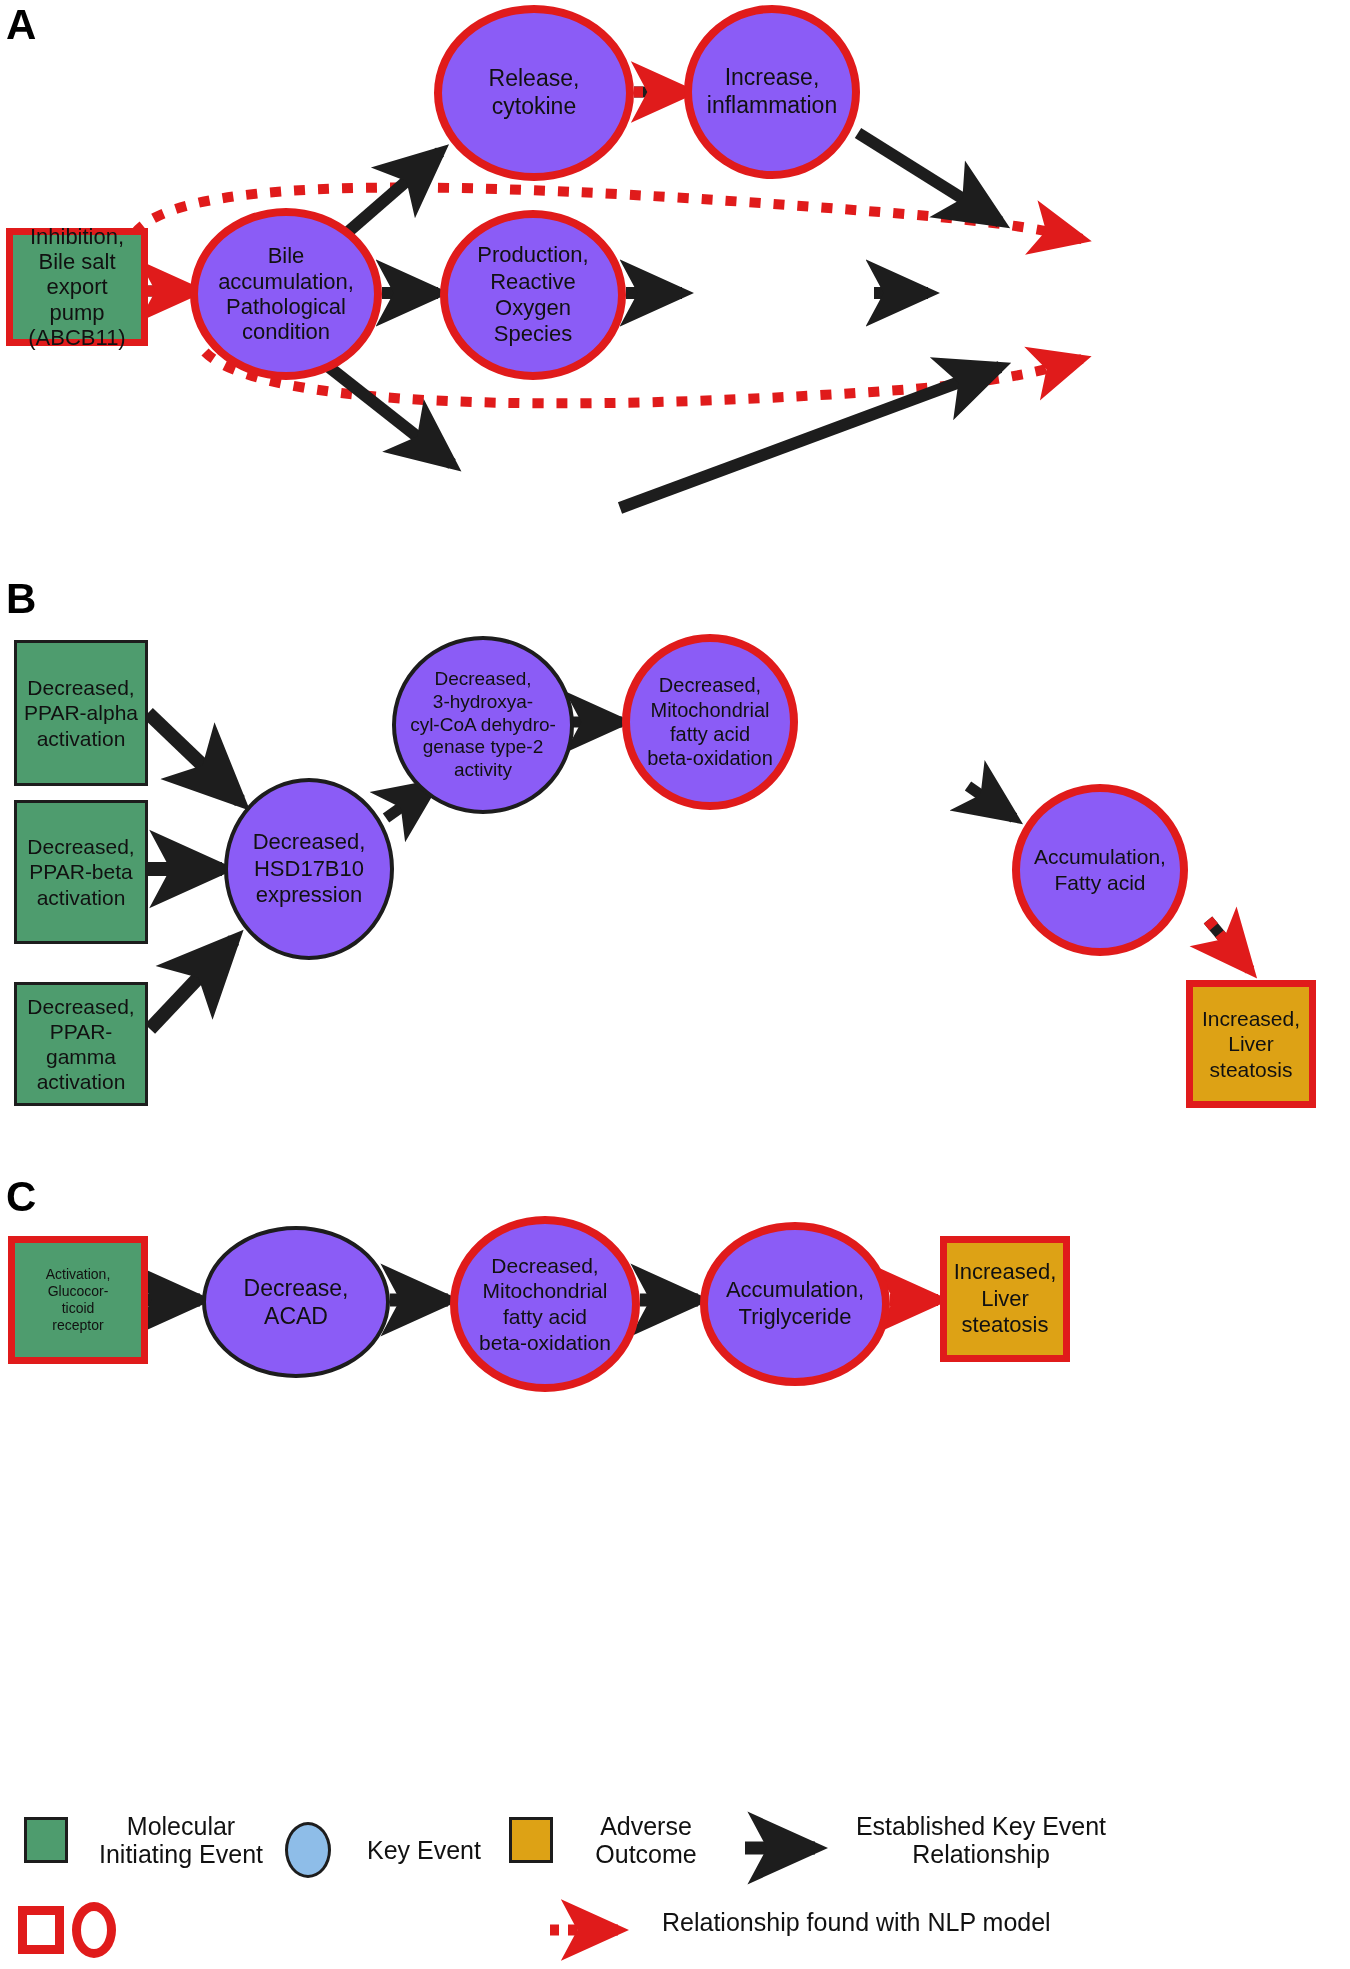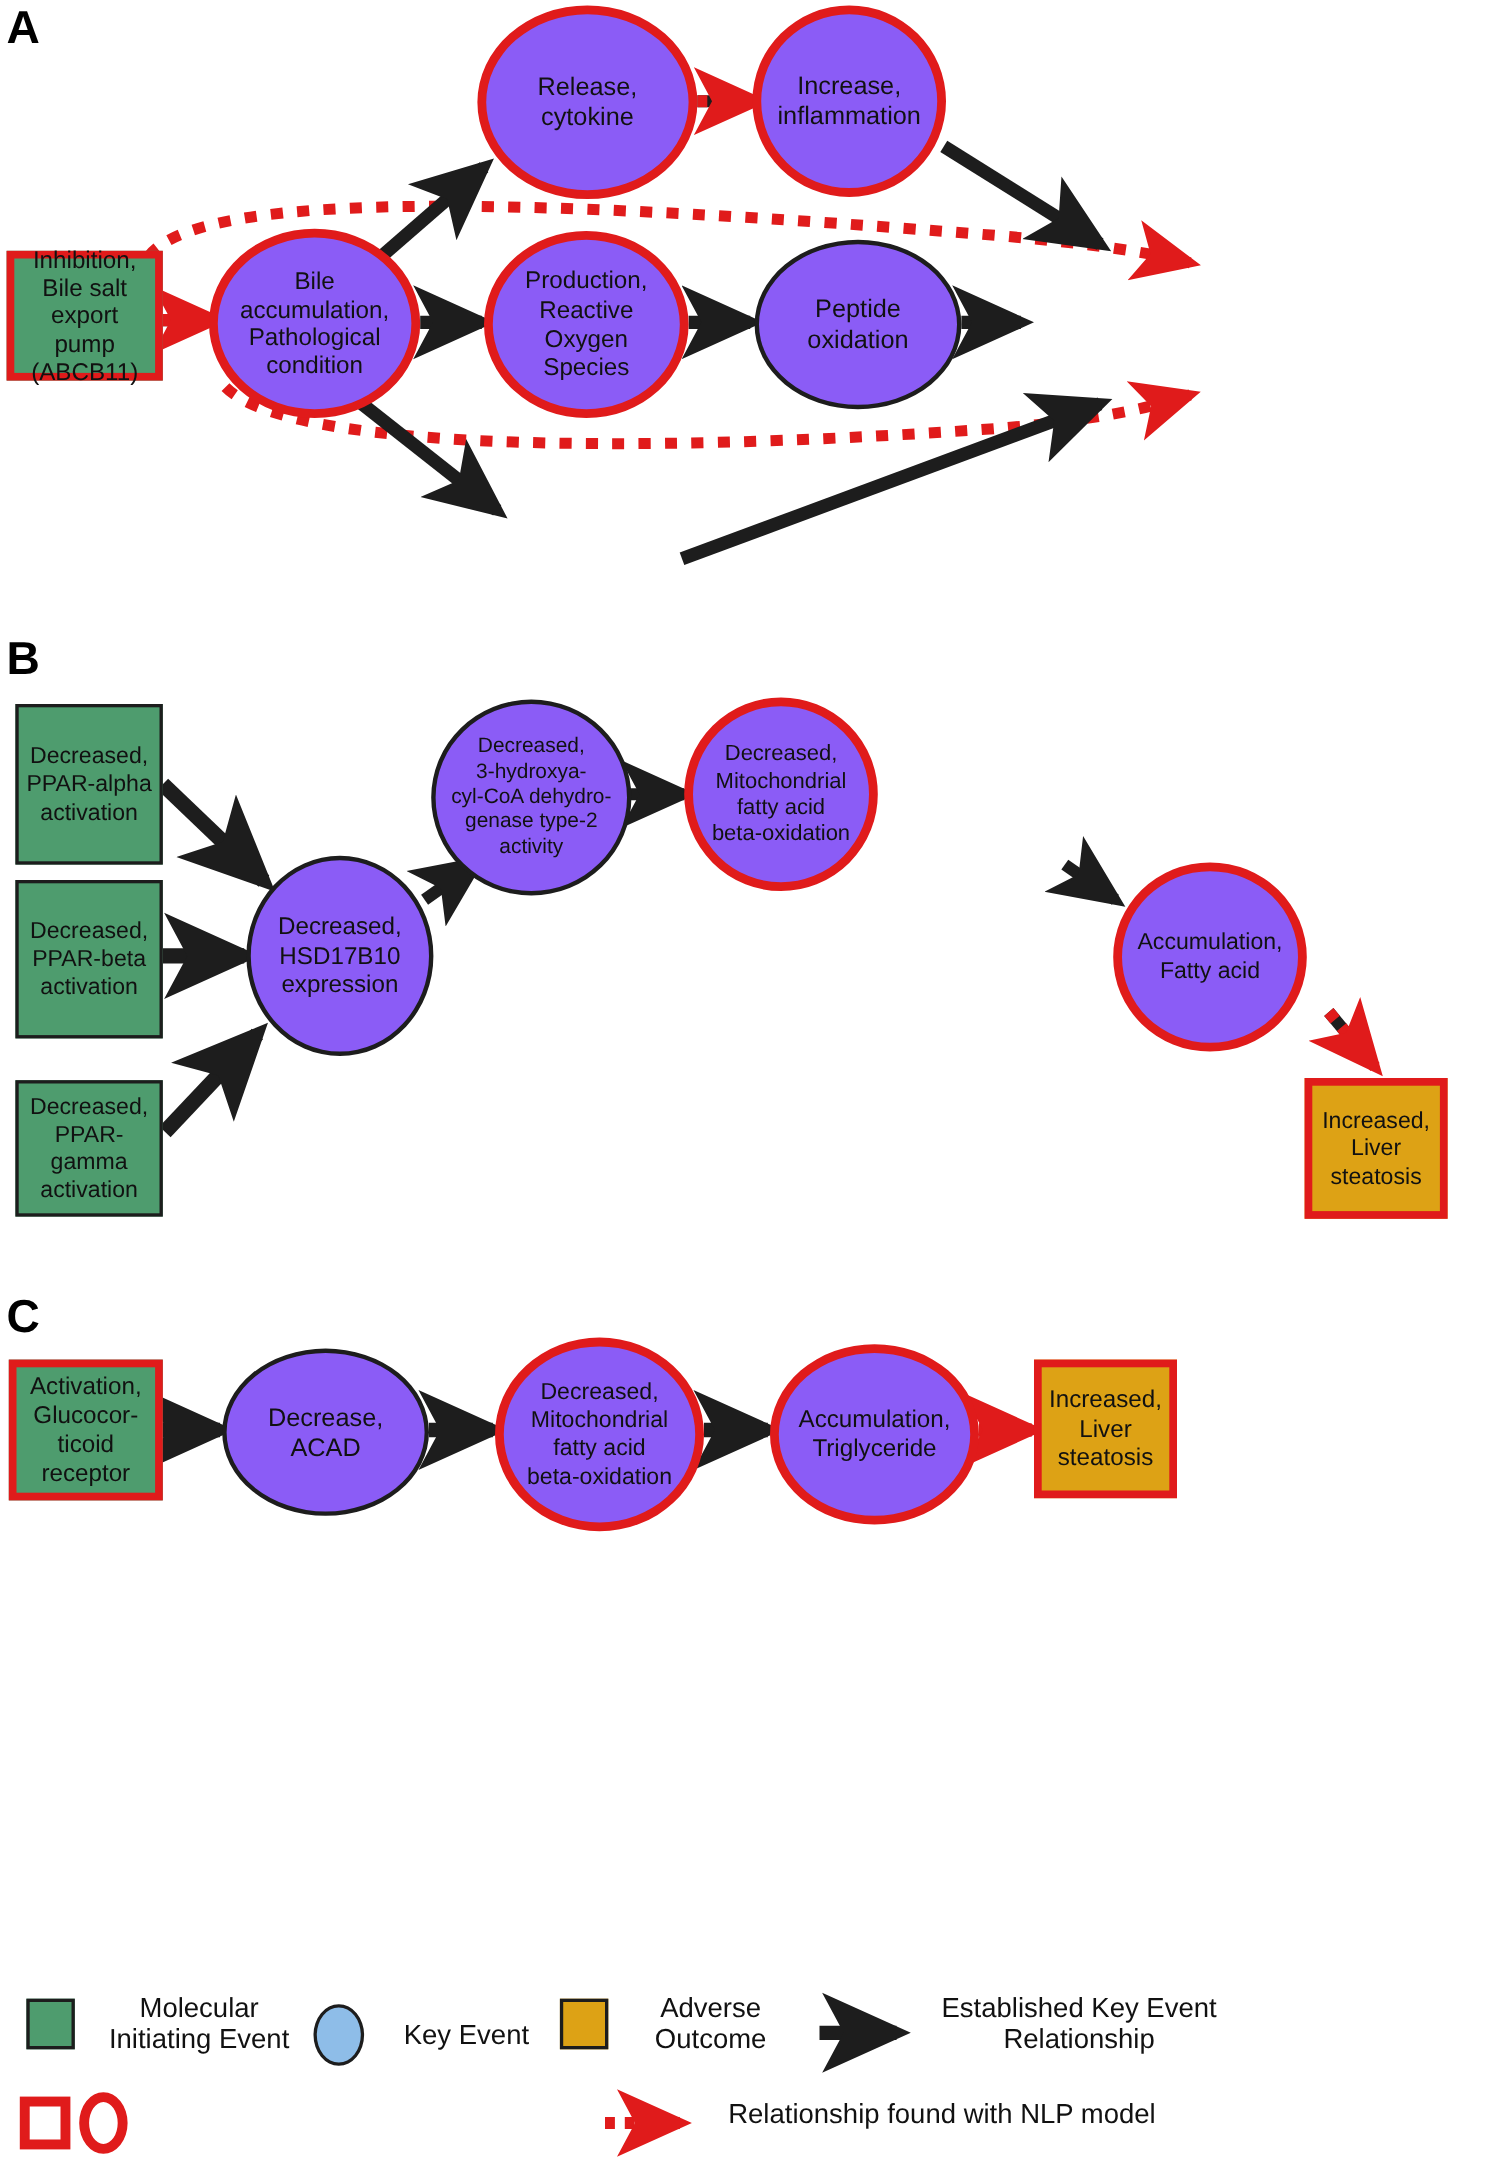--- a/index.html
+++ b/index.html
@@ -160,23 +160,20 @@
   </div>
 
   <div class="node ke nlp" style="left:684px;top:5px;width:176px;height:174px;font-size:23px;line-height:1.2;">
     <span>Increase,<br>inflammation</span>
   </div>
 
   <div class="node ke nlp" style="left:440px;top:210px;width:186px;height:170px;font-size:22px;line-height:1.2;">
     <span>Production,<br>Reactive<br>Oxygen<br>Species</span>
   </div>
 
-  <div class="node ke" style="left:686px;top:218px;width:188px;height:154px;font-size:23px;line-height:1.2;">
-    <span>Peptide<br>oxidation</span>
-  </div>
 
 
 
   <div class="panel-letter" style="left:6px;top:578px;">B</div>
 
   <div class="node mie" style="left:14px;top:640px;width:134px;height:146px;font-size:21px;line-height:1.2;">
     <span>Decreased,<br>PPAR-alpha<br>activation</span>
   </div>
 
   <div class="node mie" style="left:14px;top:800px;width:134px;height:144px;font-size:21px;line-height:1.2;">
@@ -202,21 +199,21 @@
   <div class="node ke nlp" style="left:1012px;top:784px;width:176px;height:172px;font-size:21px;line-height:1.22;">
     <span>Accumulation,<br>Fatty acid</span>
   </div>
 
   <div class="node ao nlp" style="left:1186px;top:980px;width:130px;height:128px;font-size:21px;line-height:1.22;">
     <span>Increased,<br>Liver<br>steatosis</span>
   </div>
 
   <div class="panel-letter" style="left:6px;top:1176px;">C</div>
 
-  <div class="node mie nlp" style="left:8px;top:1236px;width:140px;height:128px;font-size:22px;line-height:1.2;">
+  <div class="node mie nlp" style="left:8px;top:1236px;width:140px;height:128px;font-size:14px;line-height:1.2;">
     <span>Activation,<br>Glucocor-<br>ticoid<br>receptor</span>
   </div>
 
   <div class="node ke" style="left:202px;top:1226px;width:188px;height:152px;font-size:23px;line-height:1.22;">
     <span>Decrease,<br>ACAD</span>
   </div>
 
   <div class="node ke nlp" style="left:450px;top:1216px;width:190px;height:176px;font-size:21px;line-height:1.22;">
     <span>Decreased,<br>Mitochondrial<br>fatty acid<br>beta-oxidation</span>
   </div>

